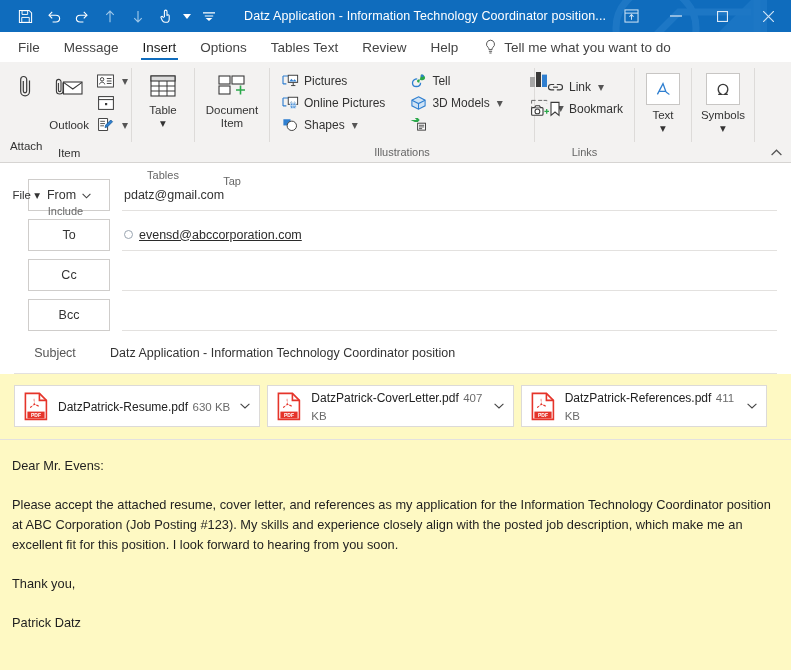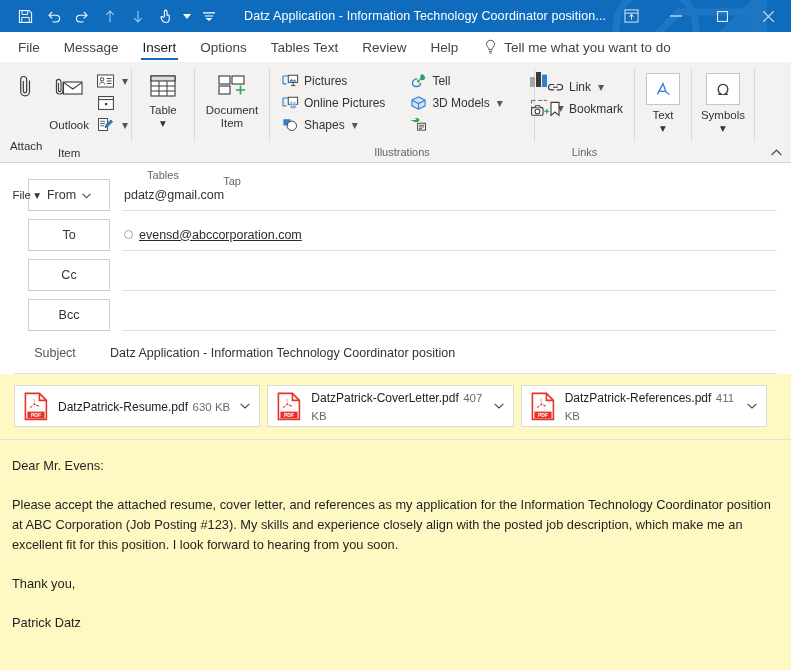--- a/index.html
+++ b/index.html
@@ -320,20 +320,21 @@
               <svg width="17" height="15" viewBox="0 0 18 16">
                   <path d="M1.6 1.6h9.6v12.8H1.6z" fill="#fff" stroke="#3a3a3a" stroke-width="1"></path>
                   <path d="M3.4 4.6h5M3.4 7h5M3.4 9.4h4" stroke="#3a3a3a" stroke-width=".9"></path>
                   <path d="M14.6 3.2 9.2 8.6l-.7 2.6 2.6-.7 5.4-5.4z" fill="#2f7fd0" stroke="#1a5f9e" stroke-width=".9"></path>
                 </svg>
             </span>
             <span class="cv">▾</span>
           </div>
         </div>
       </div>
+      <div class="rglabel">Include</div>
     </div>
     <div class="rgsep"></div>
 
     <div class="rgroup" style="width:62px;gap:36px;">
       <div class="rgbody" style="justify-content:center;">
         <div class="bigbtn">
           <span class="ic">
             <svg width="30" height="28" viewBox="0 0 30 28">
                 <rect x="3" y="3" width="24" height="20" fill="#fff" stroke="#3a3a3a" stroke-width="1.1"></rect>
                 <rect x="3" y="3" width="24" height="5" fill="#dcdcdc" stroke="#3a3a3a" stroke-width="1.1"></rect>

